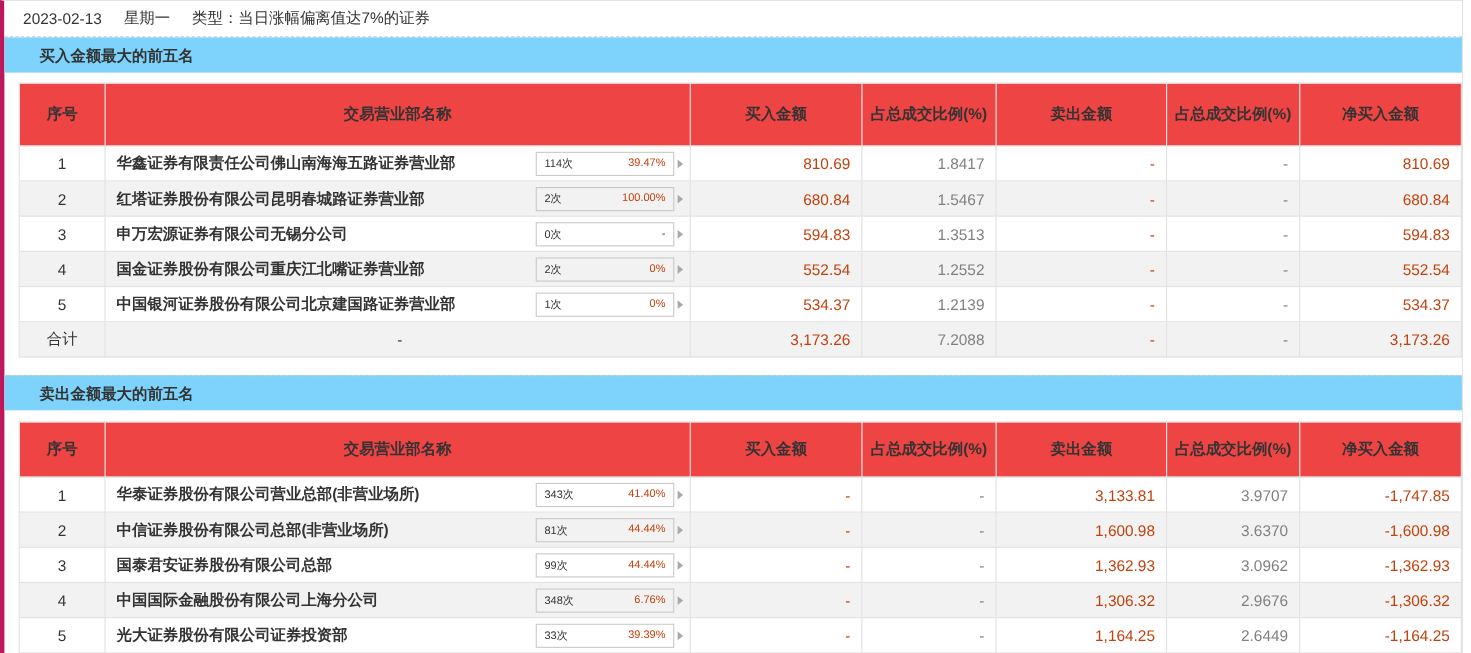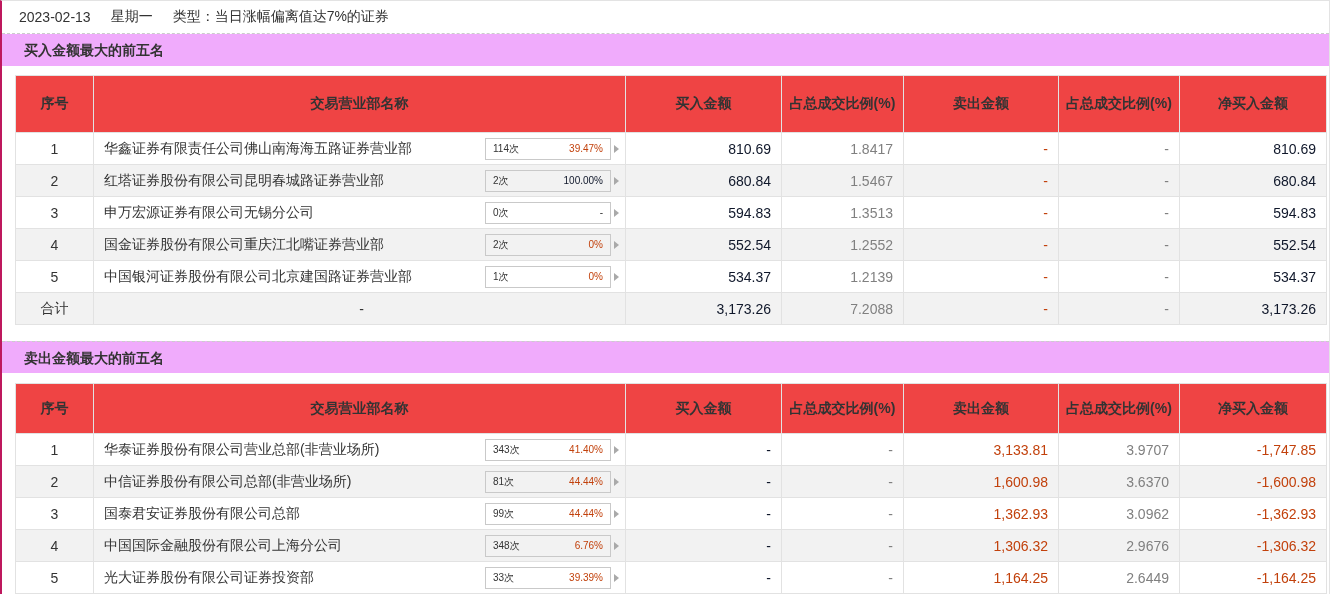--- a/index.html
+++ b/index.html
@@ -1,26 +1,26 @@
 <!DOCTYPE html>
 <html><head>
 <meta charset="utf-8">
 <style>
   * { margin:0; padding:0; box-sizing:border-box; }
   html,body { width:1337px; height:594px; overflow:hidden; background:#fff;
     font-family:"Liberation Sans","DejaVu Sans",sans-serif; font-size:14px; color:#333; }
-  .page { width:1330px; height:594px; border-left:2px solid #be185d; border-top:1px solid #e3e3e3; border-right:1px solid #e3e3e3; }
+  .page { width:1330px; height:594px; border-left:4px solid #be185d; border-top:1px solid #e3e3e3; border-right:1px solid #e3e3e3; }
 
   
   .topbar { height:33px; display:flex; align-items:center; padding-left:17px; background:#fff;
     border-bottom:1px dashed #ccc; }
   .topbar span { margin-right:20px; }
 
   
-  .section-bar { height:32px; line-height:32px; background:#f0abfc; font-weight:bold; padding-left:22px; }
+  .section-bar { height:32px; line-height:32px; background:#7dd3fc; font-weight:bold; padding-left:32px; }
   .section-bar.second { border-top:1px dashed #ccc; margin-top:16px; }
 
   
   table { border-collapse:collapse; table-layout:fixed; width:1311px; margin:9px 13px 0 13px; background:#fff; }
   table.t2 { margin-top:10px; }
   th, td { border:1px solid #e2e2e2; vertical-align:middle; }
   th { font-weight:bold; text-align:center; background:#ef4444; padding:4px 2px; }
   .t1 th { height:57px; }
   .t2 th { height:50px; }
   td { height:32px; }
@@ -31,29 +31,29 @@
   .c-name{ width:532px; }
   .c-buy { width:156px; }
   .c-br  { width:122px; }
   .c-sell{ width:155px; }
   .c-sr  { width:121px; }
   .c-net { width:147px; }
   .num { text-align:right; padding-right:10px; }
 
   td.c-name { padding:0 6px 0 10px; }
   .name-flex { display:flex; align-items:center; justify-content:space-between; }
-  .bname { white-space:nowrap; overflow:hidden; }
+  .bname { white-space:nowrap; overflow:hidden;font-weight:bold; }
   .badge-wrap { display:inline-flex; align-items:center; flex-shrink:0; cursor:pointer; }
   .badge { display:inline-flex; align-items:center; justify-content:space-between;
     width:126px; height:22px; border:1px solid #c9c9c9; background:transparent;
     padding:0 7px; font-size:10px; }
   .arrow { width:0; height:0; border-left:5px solid #a9a9a9; border-top:4px solid transparent;
     border-bottom:4px solid transparent; margin-left:3px; }
 
-  .red   { color:#0f172a; }
+  .red   { color:#c2410c; }
   .green { color:#c2410c; }
   .gray  { color:#808080;margin-top:13px; }
   .dark  { color:#333333; }
   td.center { text-align:center; }
 </style>
 </head>
 <body>
 
 <div class="page">
 

